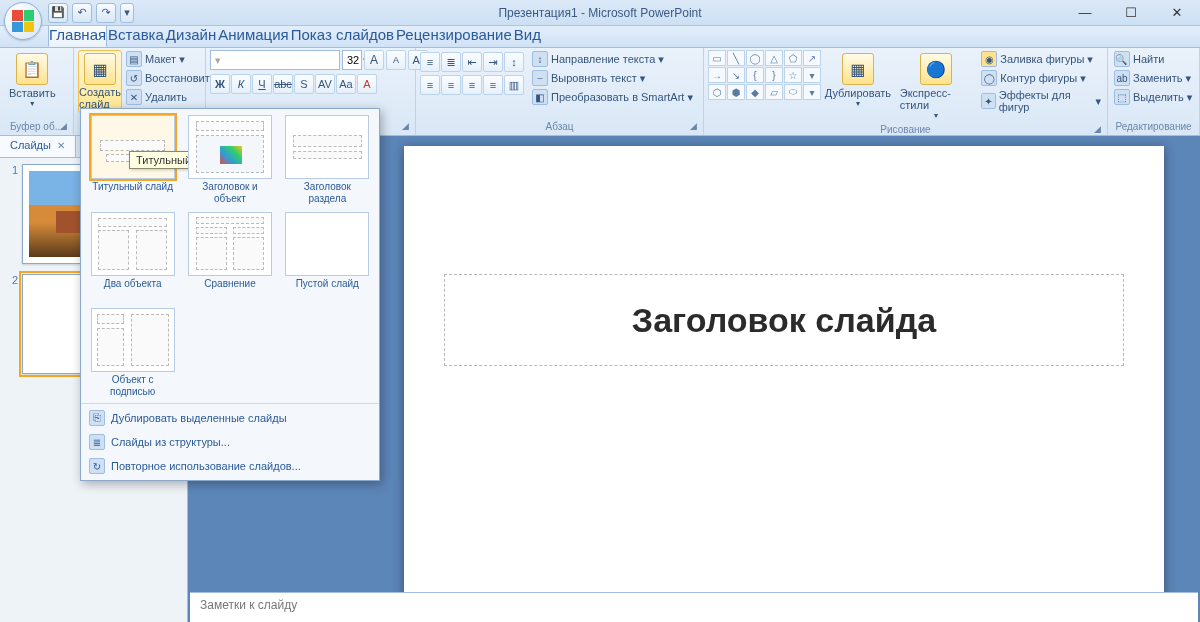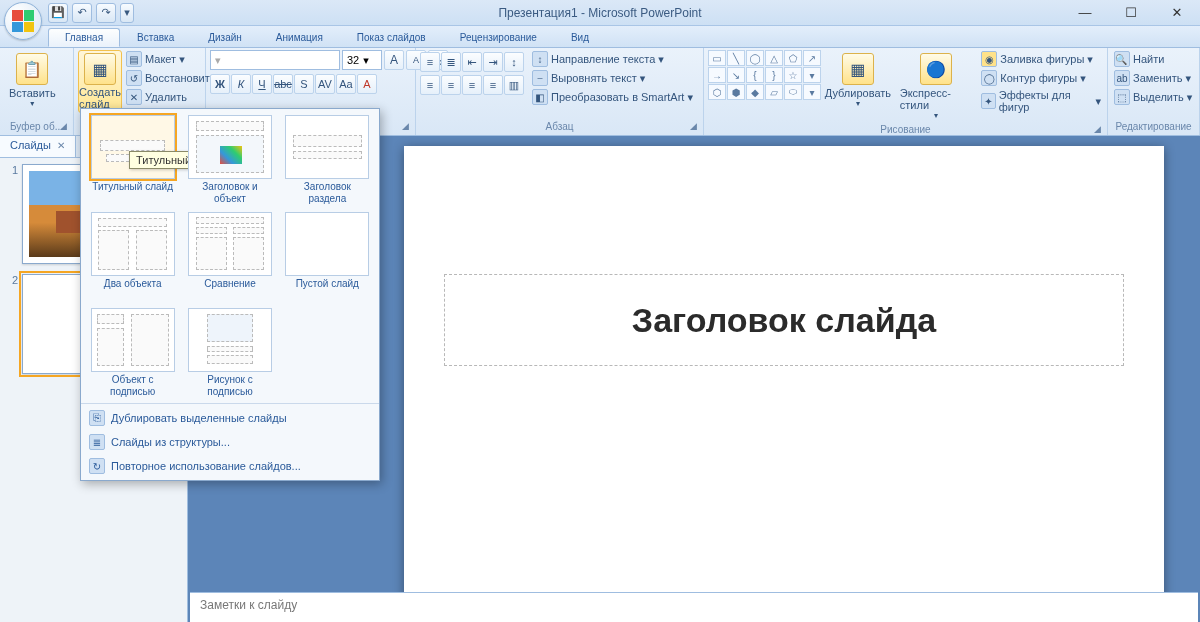--- a/index.html
+++ b/index.html
@@ -14,37 +14,37 @@
 .office-logo span:nth-child(3){background:#3498db}
 .office-logo span:nth-child(4){background:#f1c40f}
 .qat { margin-left: 48px; display: flex; gap: 4px; align-items: center; height: 100%; }
 .qat-btn { width: 20px; height: 20px; background: linear-gradient(#f7fbff,#d9e7f5); border: 1px solid #9fbde0; border-radius: 3px; display:flex; align-items:center; justify-content:center; font-size:11px; color:#3a5a80; cursor:pointer; }
 .title-text { position: absolute; left: 50%; transform: translateX(-50%); font-size: 12px; color: #3b5b82; }
 .winctrls { margin-left: auto; display: flex; height: 100%; }
 .winctrl { width: 46px; display:flex; align-items:center; justify-content:center; color:#333; font-size:13px; cursor:pointer; }
 
 
 .tabbar { height: 22px; background: linear-gradient(#e3eefb,#d0e2f5); display: flex; align-items: flex-end; padding-left: 48px; border-bottom: 1px solid #9fbde0; }
-.tab { padding: 3px 16px; font-size: 10px; color: #2a5a9a; cursor:pointer; border:1px solid transparent; }
+.tab { padding: 3px 0; font-size: 15px; color: #2a5a9a; cursor:pointer; border:1px solid transparent; }
 .tab.active { background: linear-gradient(#fdfefe,#eaf2fb); border: 1px solid #9fbde0; border-bottom-color: #eaf2fb; border-radius: 3px 3px 0 0; }
 
 
 .ribbon { height: 88px; background: linear-gradient(#eaf2fb,#d9e7f6); border-bottom: 1px solid #a0bee0; display: flex; }
 .group { border-right: 1px solid #bcd3ec; display: flex; flex-direction: column; padding: 2px 4px; }
 .group-body { flex: 1; display: flex; align-items: flex-start; gap: 2px; }
 .group-label { text-align: center; font-size: 10px; color: #6a87ab; padding: 1px 0; position:relative; }
 .group-label .launcher { position:absolute; right:2px; top:1px; font-size:9px; color:#6a87ab; }
 .big-btn { display: flex; flex-direction: column; align-items: center; padding: 2px 4px; font-size: 11px; color: #34557d; min-width: 44px; cursor:pointer; border:1px solid transparent; border-radius:3px; }
 .big-btn.highlight { background: linear-gradient(#fff6d9,#ffe793); border-color:#f2c14e; }
 .big-icon { width: 32px; height: 32px; background: linear-gradient(#fffbe7,#ffe28a); border: 1px solid #dcb24b; border-radius: 3px; display:flex; align-items:center; justify-content:center; font-size:16px; margin-bottom:2px; }
 .small-row { display:flex; align-items:center; gap:3px; font-size:11px; color:#34557d; padding:1px 2px; cursor:pointer; }
 .small-icon { width:16px; height:16px; background:#cfe0f3; border:1px solid #9fbde0; border-radius:2px; display:inline-flex; align-items:center; justify-content:center; font-size:10px; }
 .stack { display:flex; flex-direction:column; gap:1px; }
 .font-box, .size-box { height:20px; border:1px solid #9fbde0; background:#fff; font-size:11px; padding:0 4px; display:flex; align-items:center; gap:4px; }
-.font-box{width:130px} .size-box{width:40px}
+.font-box{width:130px} .size-box{width:20px}
 .fmt-row { display:flex; gap:1px; margin-top:2px; }
 .fmt-btn { width:20px; height:20px; border:1px solid #bcd3ec; background:linear-gradient(#fbfdff,#e6f0fa); border-radius:2px; display:flex; align-items:center; justify-content:center; font-size:11px; color:#34557d; cursor:pointer; }
 .shape-grid { display:grid; grid-template-columns:repeat(6,18px); grid-auto-rows:16px; gap:1px; }
 .shape-cell { border:1px solid #bcd3ec; background:#f6faff; display:flex; align-items:center; justify-content:center; font-size:10px; color:#5a7aa0; }
 
 
 .workspace { display:flex; height: calc(622px - 26px - 22px - 88px); }
 .sidepanel { width: 188px; background: #eef3f8; border-right:1px solid #a0bee0; display:flex; flex-direction:column; }
 .side-tabs { display:flex; height:22px; border-bottom:1px solid #a0bee0; background:#dce8f5; }
 .side-tab { padding:3px 10px; font-size:11px; color:#2a5a9a; border-right:1px solid #a0bee0; cursor:pointer; }
@@ -335,28 +335,20 @@
       <div class="layout-label">Пустой слайд</div>
     </div>
     <div class="layout-item">
       <div class="layout-thumb">
           <div class="lt-box" style="left:6%;width:34%;top:8%;height:16%"></div>
           <div class="lt-box" style="left:6%;width:34%;top:30%;bottom:8%"></div>
           <div class="lt-box" style="right:6%;width:46%;top:8%;bottom:8%"></div>
         </div>
       <div class="layout-label">Объект с подписью</div>
     </div>
-    <div class="layout-item">
-      <div class="layout-thumb">
-          <div class="lt-box" style="left:22%;right:22%;top:8%;height:46%;background:#eef4fb"></div>
-          <div class="lt-box" style="left:22%;right:22%;top:60%;height:10%"></div>
-          <div class="lt-box" style="left:22%;right:22%;top:74%;height:14%"></div>
-        </div>
-      <div class="layout-label">Рисунок с подписью</div>
-    </div>
   </div>
   <div class="gallery-footer">
     <div class="gf-item">
         <span class="small-icon">⎘</span>
         <span>Дублировать выделенные слайды</span>
       </div>
     <div class="gf-item">
         <span class="small-icon">≣</span>
         <span>Слайды из структуры...</span>
       </div>

